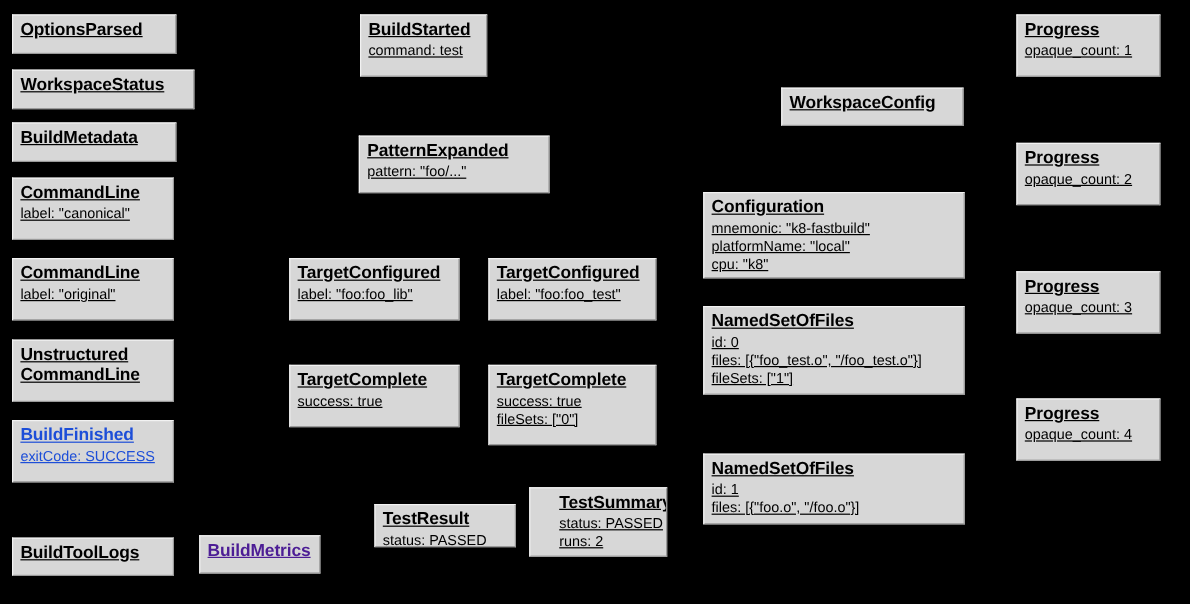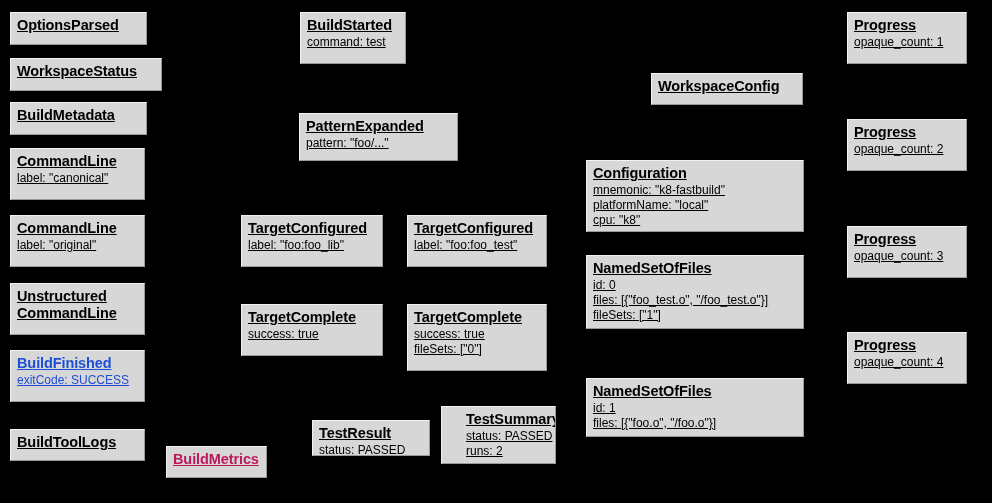--- a/index.html
+++ b/index.html
@@ -87,25 +87,25 @@
       <span class="node-title">Unstructured
 CommandLine</span>
       <span class="node-fields"></span>
     </div>
     <div class="node" style="left: 10px; top: 350px; width: 135px; height: 52px; background: rgb(215, 215, 215); color: #1d4ed8;">
       <span class="node-title">BuildFinished</span>
       <span class="node-fields">
         <span class="node-field">exitCode: SUCCESS</span>
       </span>
     </div>
-    <div class="node" style="left: 10px; top: 429px; width: 135px; height: 32px; background: rgb(215, 215, 215); color: rgb(0, 0, 0);">
+    <div class="node" style="left: 10px; top: 448px; width: 135px; height: 32px; background: rgb(215, 215, 215); color: rgb(0, 0, 0);">
       <span class="node-title">BuildToolLogs</span>
       <span class="node-fields"></span>
     </div>
-    <div class="node" style="left: 166px; top: 446px; width: 101px; height: 32px; background: rgb(215, 215, 215); color: #be185d;">
+    <div class="node" style="left: 166px; top: 446px; width: 101px; height: 32px; background: rgb(215, 215, 215); color: #4c1d95;">
       <span class="node-title">BuildMetrics</span>
       <span class="node-fields"></span>
     </div>
     <div class="node" style="left: 300px; top: 12px; width: 106px; height: 52px; background: rgb(215, 215, 215); color: rgb(0, 0, 0);">
       <span class="node-title">BuildStarted</span>
       <span class="node-fields">
         <span class="node-field">command: test</span>
       </span>
     </div>
     <div class="node" style="left: 299px; top: 113px; width: 159px; height: 48px; background: rgb(215, 215, 215); color: rgb(0, 0, 0);">

